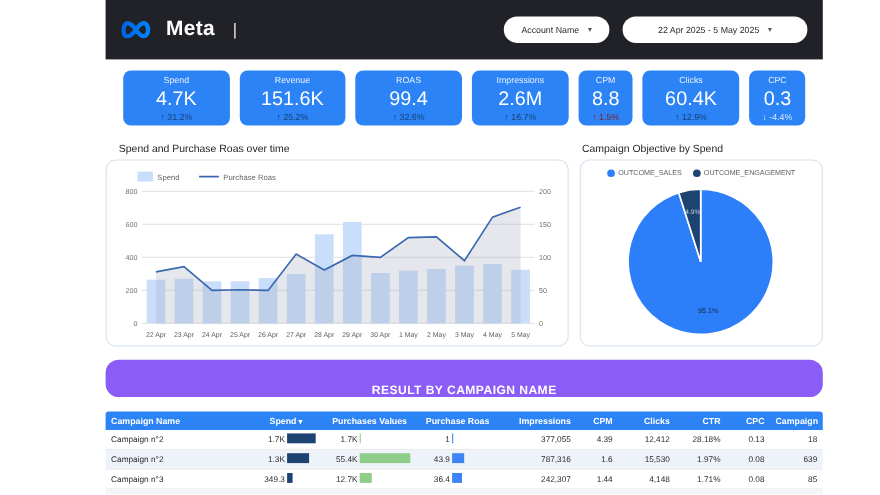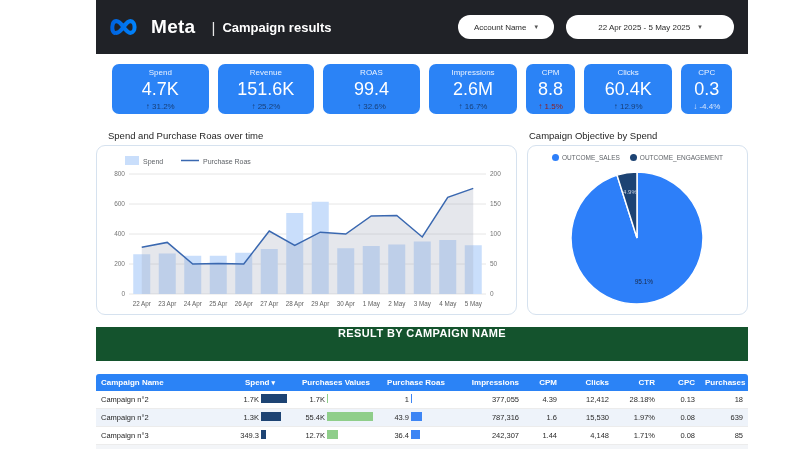--- a/index.html
+++ b/index.html
@@ -45,23 +45,23 @@
   
   .charts-row { display: flex; gap: 10px; height: 170px; }
   .chart-card { border: 1px solid #d6e2ef; border-radius: 9px; background: #fff; overflow: hidden; }
   .chart-card.combo { width: 421px; }
   .chart-card.pie { width: 221px; }
   .pie-legend { display: flex; justify-content: center; gap: 10px; padding-top: 8px; }
   .pie-legend .item { display: flex; align-items: center; gap: 3px; font-size: 6.5px; color: #5f6368; }
   .pie-legend .dot { width: 7px; height: 7px; border-radius: 50%; display: inline-block; }
 
   
-  .banner { margin-top: 12px; height: 34px; background: #14532d; color: #ffffff;
-    display: flex; align-items: flex-start; justify-content: center;
-    font-size: 11px; font-weight: bold; letter-spacing: .4px; }
+  .banner { margin-top: 12px; height: 34px; background: #8b5cf6; color: #ffffff;
+    display: flex; align-items: flex-end; justify-content: center;
+    font-size: 11px; font-weight: bold; letter-spacing: .4px; border-radius: 12px; }
 
   
   .table-wrap { margin-top: 13px; }
   .tgrid { display: grid; grid-template-columns: 132px 64px 88px 72px 72px 38px 52px 46px 40px 48px; }
   .thead { background: #2b83f6; border-radius: 3px 3px 0 0; }
   .th { color: #ffffff; font-size: 8px; font-weight: bold; padding: 4px 5px; white-space: nowrap; cursor: pointer; }
   .th.left { text-align: left; }
   .th.center { text-align: center; }
   .th.right { text-align: right; }
   .th .sort { font-size: 7px; margin-left: 2px; }
@@ -91,21 +91,20 @@
             <stop offset="0" stop-color="#0064e0"></stop>
               <stop offset="1" stop-color="#0082fb"></stop>
           </linearGradient>
         </defs>
         <path d="M16 52 C4 52 4 14 20 14 C40 14 48 52 66 52 C84 52 84 14 66 14 C48 14 40 52 20 52" fill="none" stroke="url(#mg)" stroke-width="13" stroke-linecap="round"></path>
       </svg>
       <span class="brand-name">Meta</span>
     </div>
     <div class="page-title-wrap">
       <span class="pipe">|</span>
-      <span class="page-title">Campaign results</span>
     </div>
     <div class="topbar-spacer"></div>
     <div class="pill pill-account">
       <span>Account Name</span>
       <span class="caret">▾</span>
     </div>
     <div class="pill pill-date">
       <span>22 Apr 2025 - 5 May 2025</span>
       <span class="caret">▾</span>
     </div>
@@ -234,21 +233,21 @@
     <div class="tgrid thead" id="thead">
         <div class="th left"><span>Campaign Name</span></div>
         <div class="th center"><span>Spend</span><span class="sort">▾</span></div>
         <div class="th center"><span>Purchases Values</span></div>
         <div class="th center"><span>Purchase Roas</span></div>
         <div class="th right"><span>Impressions</span></div>
         <div class="th right"><span>CPM</span></div>
         <div class="th right"><span>Clicks</span></div>
         <div class="th right"><span>CTR</span></div>
         <div class="th right"><span>CPC</span></div>
-        <div class="th right"><span>Purchases</span></div>
+        <div class="th right"><span>Campaign</span></div>
       </div>
     <div id="tbody">
         <div class="tgrid trow">
           <div class="td name">Campaign n°2</div>
           <div class="td barcell">
             <span class="v" style="width:30px">1.7K</span>
             <span style="width:28px"><i class="bar navy" style="width:26.0px"></i></span>
           </div>
           <div class="td barcell">
             <span class="v" style="width:30px">1.7K</span>

